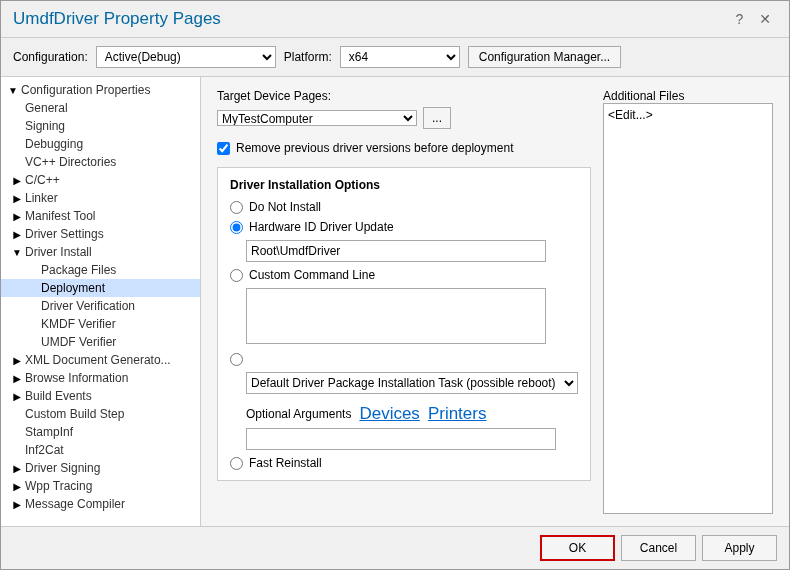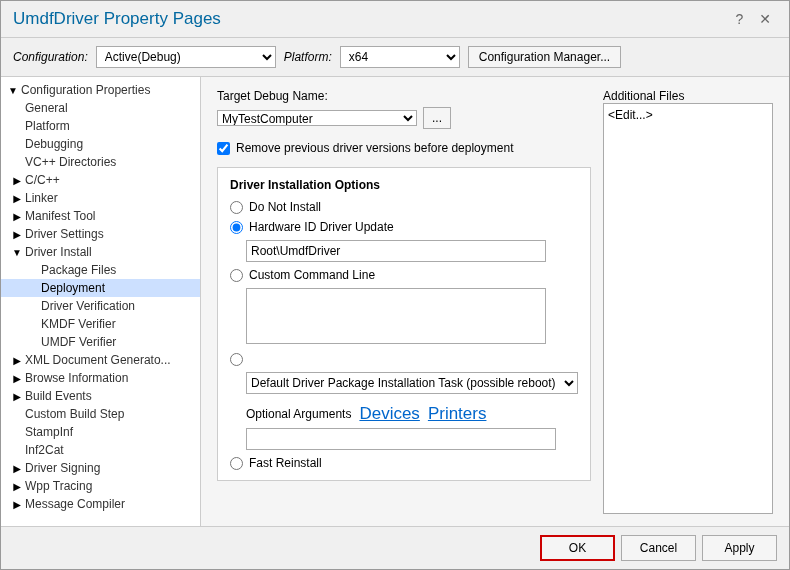--- a/index.html
+++ b/index.html
@@ -6,21 +6,21 @@
     body { font-family: 'Segoe UI', Tahoma, Geneva, Verdana, sans-serif; font-size: 12px; background: #f0f0f0; }
     
     .window { width: 790px; height: 570px; background: #f0f0f0; border: 1px solid #999; display: flex; flex-direction: column; }
     
     .title-bar { background: #f0f0f0; padding: 8px 12px; display: flex; align-items: center; justify-content: space-between; border-bottom: 1px solid #ccc; }
     .title-bar-text { font-size: 17px; color: #0369a1; }
     .title-bar-controls { display: flex; gap: 4px; align-items: center; }
     .title-btn { background: none; border: none; cursor: pointer; font-size: 14px; color: #666; padding: 2px 6px; }
     
     .toolbar { padding: 8px 12px; display: flex; align-items: center; gap: 8px; border-bottom: 1px solid #ccc; }
-    .toolbar-label { font-size: 12px; color: #000; font-style: italic; }
+    .toolbar-label { font-size: 12px; color: #000; }
     .toolbar-select { height: 22px; font-size: 12px; border: 1px solid #aaa; background: white; padding: 0 4px; min-width: 180px; }
     .toolbar-btn { height: 22px; padding: 0 10px; font-size: 12px; border: 1px solid #aaa; background: #f5f5f5; cursor: pointer; white-space: nowrap; }
     
     .content { display: flex; flex: 1; overflow: hidden; }
     
     
     .tree-panel { width: 200px; border-right: 1px solid #ccc; background: white; overflow-y: auto; overflow-x: hidden; padding: 4px 0; }
     .tree-item { display: flex; align-items: center; padding: 2px 0; cursor: pointer; white-space: nowrap; }
     .tree-item.selected { background: #cce0ff; }
     .tree-item.selected span { color: #000; }
@@ -105,21 +105,21 @@
         <span class="tree-text">Configuration Properties</span>
       </div>
 
       <div class="tree-item tree-l1">
         <span class="tree-toggle"> </span>
         <span class="tree-text">General</span>
       </div>
 
       <div class="tree-item tree-l1">
         <span class="tree-toggle"> </span>
-        <span class="tree-text">Platform</span>
+        <span class="tree-text">Signing</span>
       </div>
 
       <div class="tree-item tree-l1">
         <span class="tree-toggle"> </span>
         <span class="tree-text">Debugging</span>
       </div>
 
       <div class="tree-item tree-l1">
         <span class="tree-toggle"> </span>
         <span class="tree-text">VC++ Directories</span>
@@ -220,21 +220,21 @@
         <span class="tree-text">Message Compiler</span>
       </div>
     </div>
 
     <div class="right-panel">
 
       <div class="main-content">
 
         <div>
           <div class="field-row">
-            <span class="field-label">Target Debug Name:</span>
+            <span class="field-label">Target Device Pages:</span>
           </div>
           <div class="field-row" style="margin-top:4px;">
             <select class="field-select" style="min-width:200px;">
               <option value="MyTestComputer">MyTestComputer</option>
             </select>
             <button class="field-btn-dots">...</button>
           </div>
         </div>
 
         <div class="checkbox-row">

